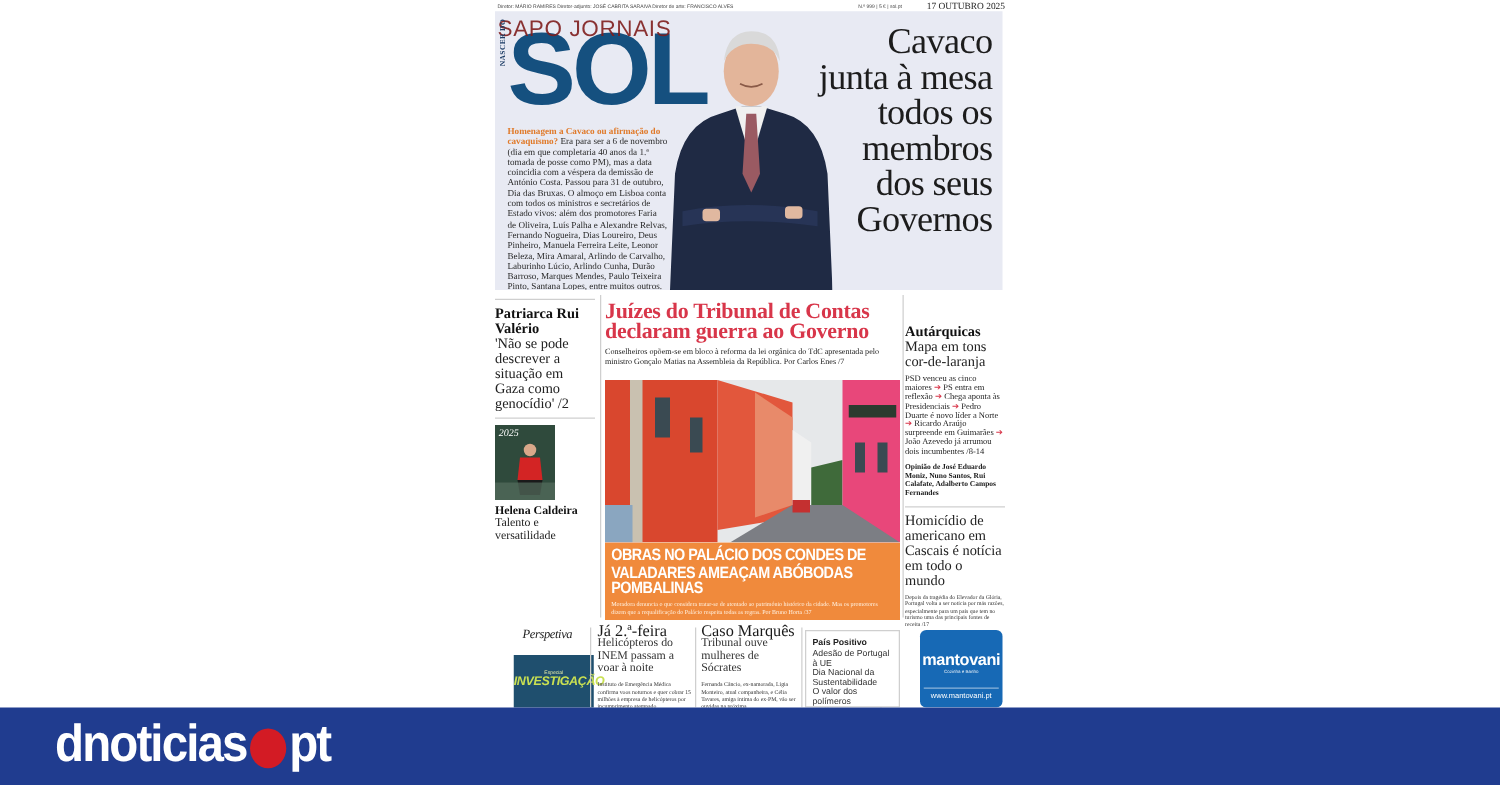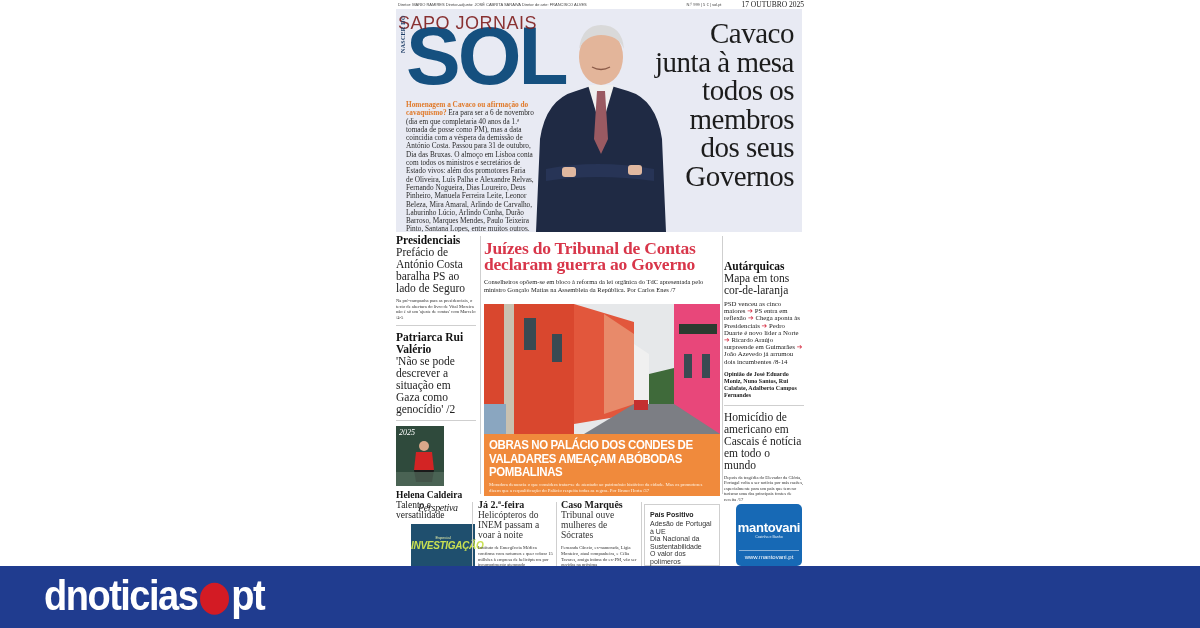--- a/index.html
+++ b/index.html
@@ -43,21 +43,21 @@
   .orange-box .text { color: #fff3e4; font-size: 4.8px; line-height: 6px; margin-top: 8px; }
 
   .arrow { color: #d8364a; }
   .op { font-weight: bold; font-size: 6px; line-height: 7.2px; margin-top: 6px; color: #1a1a1a; }
 
   .mag { width: 48px; height: 60px; background: #2f4a3c; position: relative; overflow: hidden; margin-top: 4px; padding-left: 40px; }
 
   
   .bottom { position: absolute; left: 0; top: 500px; width: 410px; height: 66px; }
   .bcell { position: absolute; top: 0; height: 66px; }
-  .bcell .k { font-weight: bold; font-size: 10px; line-height: 10px; }
+  .bcell .k { font-weight: normal; font-size: 13px; line-height: 10px; }
   .bcell .d { font-size: 9.5px; line-height: 10px; color: #333; }
   .bcell .s { font-size: 4.6px; line-height: 5.8px; color: #333; margin-top: 5px; }
   .bvr { position: absolute; top: 2px; width: 1px; height: 64px; background: #cfcfcf; }
   .pais { font-family: "Liberation Sans", sans-serif; }
   .pais .t { font-weight: bold; font-size: 7px; margin-bottom: 2px; color: #222; }
   .pais .i { font-size: 7px; line-height: 7.6px; color: #333; }
 
   .mantovani { position: absolute; left: 340px; top: 4px; width: 66px; height: 62px; background: #1769b5; border-radius: 5px; color: #fff; font-family: "Liberation Sans", sans-serif; text-align: center; }
   .mantovani .brand { font-weight: bold; font-size: 13px; margin-top: 16px; letter-spacing: -0.3px; }
   .mantovani .tag { font-size: 3.6px; opacity: 0.9; }
@@ -103,25 +103,20 @@
     </svg>
 
     <div class="lead">
       <span class="kicker">Homenagem a Cavaco ou afirmação do cavaquismo?</span><span> Era para ser a 6 de novembro (dia em que completaria 40 anos da 1.ª tomada de posse como PM), mas a data coincidia com a véspera da demissão de António Costa. Passou para 31 de outubro, Dia das Bruxas. O almoço em Lisboa conta com todos os ministros e secretários de Estado vivos: além dos promotores Faria de Oliveira, Luís Palha e Alexandre Relvas, Fernando Nogueira, Dias Loureiro, Deus Pinheiro, Manuela Ferreira Leite, Leonor Beleza, Mira Amaral, Arlindo de Carvalho, Laburinho Lúcio, Arlindo Cunha, Durão Barroso, Marques Mendes, Paulo Teixeira Pinto, Santana Lopes, entre muitos outros. Por Sónia Peres Pinto </span>
     </div>
 
     <div class="headline">Cavaco junta à mesa todos os membros dos seus Governos</div>
   </div>
 
   <div class="col-left">
-    <div>
-      <div class="kick">Presidenciais</div>
-      <div class="deck">Prefácio de António Costa baralha PS ao lado de Seguro</div>
-      <div class="small">Na pré-campanha para as presidenciais, o texto de abertura do livro de Vital Moreira não é só um 'ajuste de contas' com Marcelo /4-5</div>
-    </div>
     <div class="hr"></div>
     <div>
       <div class="kick">Patriarca Rui Valério</div>
       <div class="deck">'Não se pode descrever a situação em Gaza como genocídio' /2</div>
     </div>
     <div class="hr"></div>
     <div>
       <div class="mag">
         <span style="position:absolute;left:3px;top:2px;color:#fff;font-size:8px;font-style:italic;">2025</span>
         <svg width="48" height="60" viewBox="0 0 48 60" style="position:absolute;left:0;top:0;">

